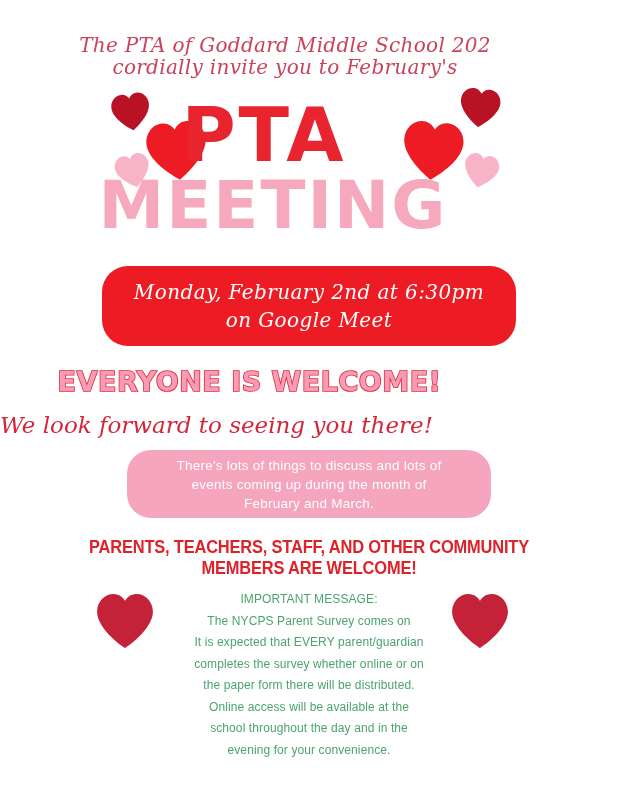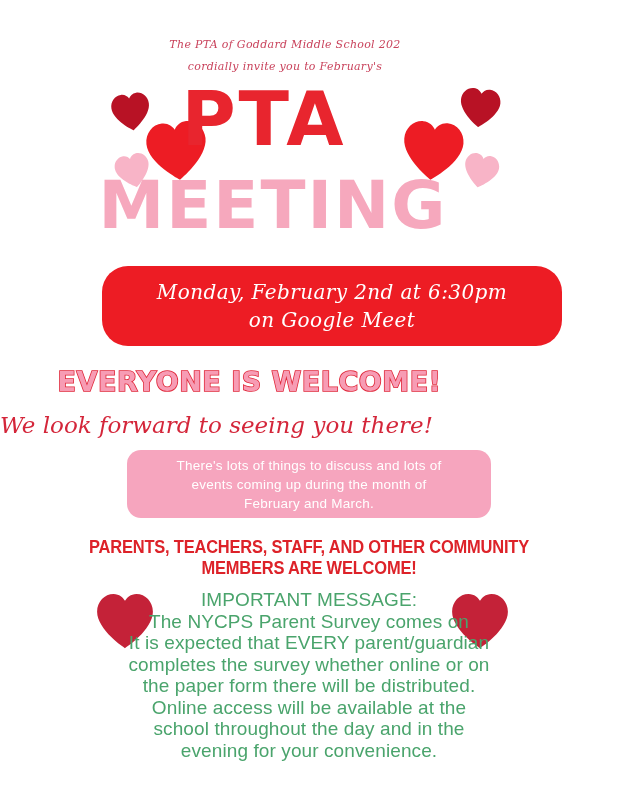--- a/index.html
+++ b/index.html
@@ -31,32 +31,32 @@
   
   #invite-header {
     position: absolute;
     left: 0;
     top: 34px;
     width: 570px;
     text-align: center;
     color: #c9435c;
     font-family: "DejaVu Serif", serif;
     font-style: italic;
-    font-size: 11px;
+    font-size: 20px;
     line-height: 22px;
     letter-spacing: 0.3px;
     z-index: 5;
   }
   #invite-header .l2 { display:block; }
 
   
   #title-pta {
     position: absolute;
     left: 0;
-    top: 80px;
+    top: 96px;
     width: 528px;
     text-align: center;
     font-family: "DejaVu Sans", sans-serif;
     font-weight: bold;
     font-size: 74px;
     line-height: 78px;
     letter-spacing: 3px;
     color: #e8252e;
     z-index: 6;
   }
@@ -74,21 +74,21 @@
     letter-spacing: 2px;
     color: #f6a8bd;
     z-index: 6;
   }
 
   
   #details-banner {
     position: absolute;
     left: 102px;
     top: 266px;
-    width: 460px;
+    width: 414px;
     height: 80px;
     background: #ed1c24;
     border-radius: 26px;
     z-index: 4;
     display: flex;
     flex-direction: column;
     align-items: center;
     justify-content: center;
   }
   #details-banner .line {
@@ -135,21 +135,21 @@
   }
 
   
   #discuss-box {
     position: absolute;
     left: 127px;
     top: 450px;
     width: 364px;
     height: 68px;
     background: #f6a5be;
-    border-radius: 14px;
+    border-radius: 24px;
     z-index: 4;
     display: flex;
     flex-direction: column;
     align-items: center;
     justify-content: center;
   }
   #discuss-box .line {
     color: #ffffff;
     font-family: "Liberation Sans", sans-serif;
     font-size: 13.5px;
@@ -176,21 +176,21 @@
   }
 
   
   #important-message {
     position: absolute;
     left: 0;
     top: 589px;
     width: 618px;
     text-align: center;
     font-family: "Liberation Sans", sans-serif;
-    font-size: 19px;
+    font-size: 12px;
     line-height: 21.5px;
     letter-spacing: 0.1px;
     color: #4aa46c;
     z-index: 5;
   }
   #important-message .line { display: block; }
 </style>
 </head>
 <body>
 

